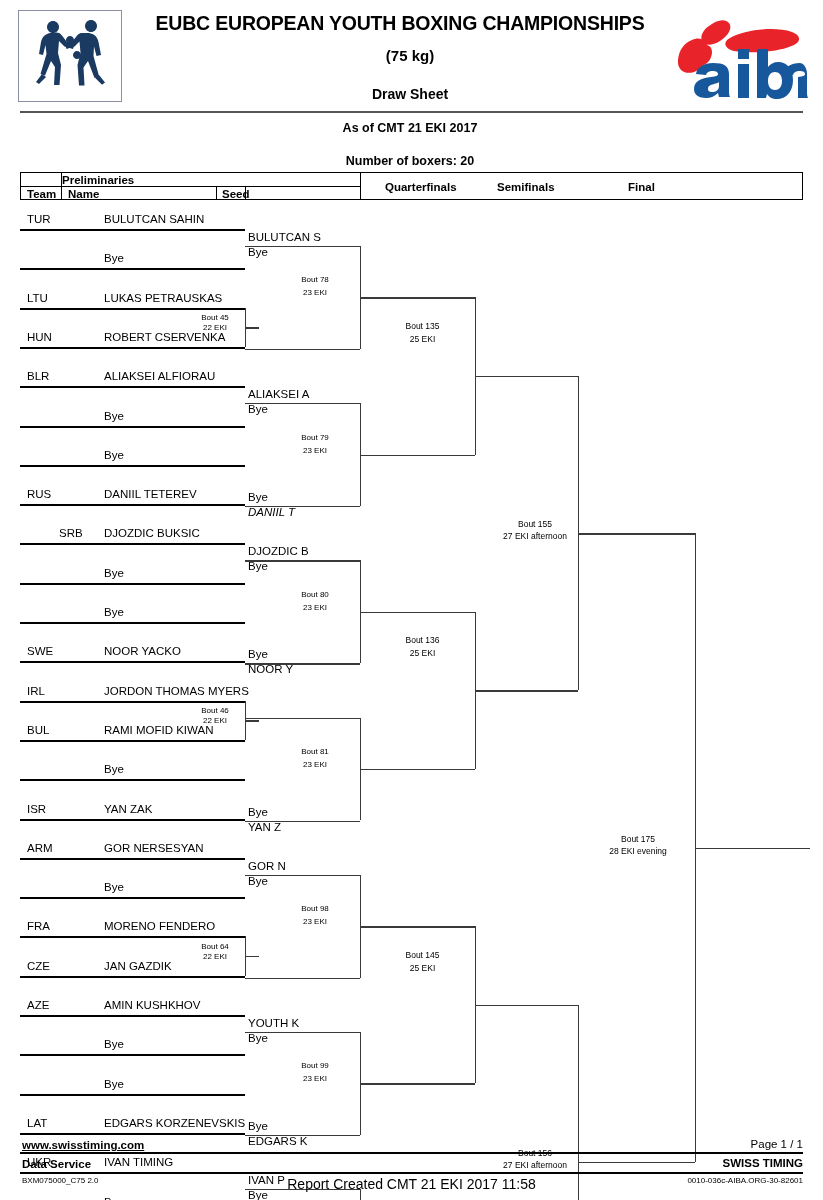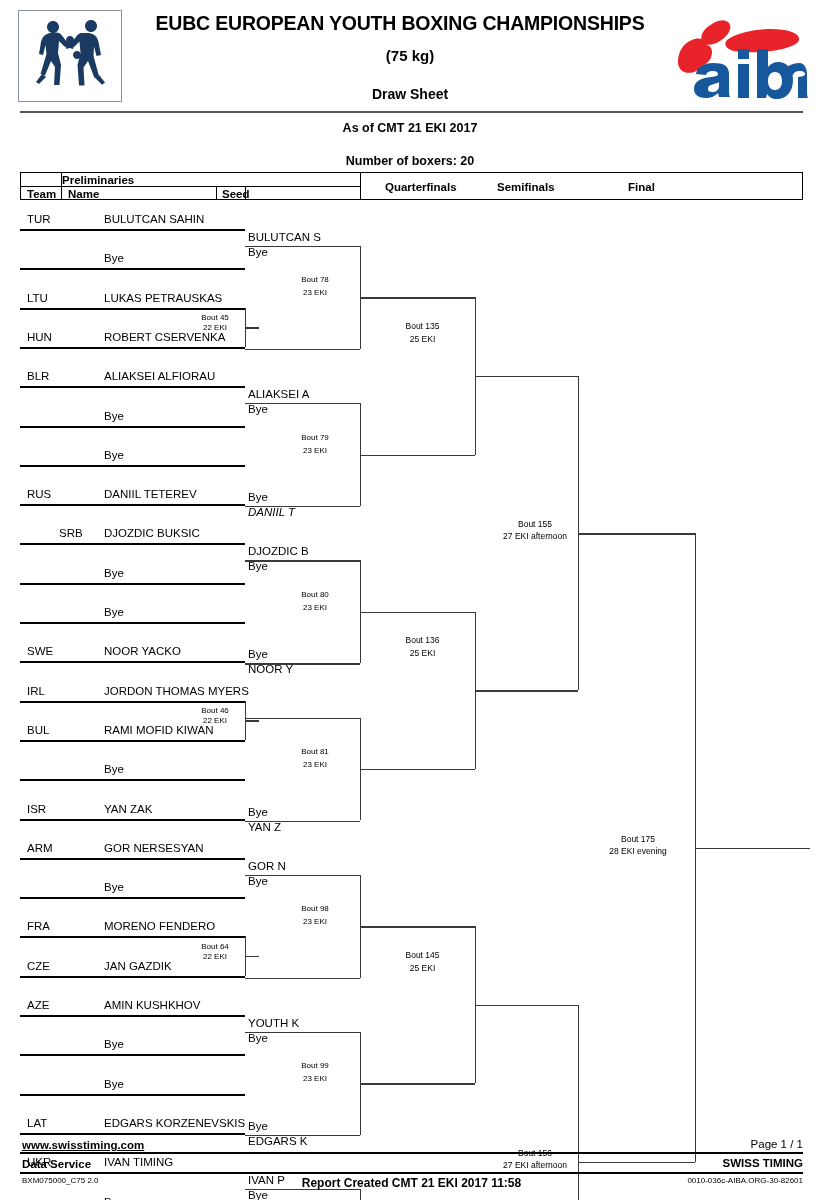--- a/index.html
+++ b/index.html
@@ -45,21 +45,21 @@
   .bout-lbl{position:absolute;font-size:8.5px;white-space:nowrap;text-align:center;}
 
   
   #foot-rule1{left:20px;top:1152px;width:783px;height:1.6px;background:#000;}
   #foot-rule2{left:20px;top:1172px;width:783px;height:1.6px;background:#000;}
   #foot-swiss{left:22px;top:1139px;font-size:11.5px;font-weight:bold;text-decoration:underline;}
   #foot-page{right:20px;top:1138px;font-size:11.5px;}
   #foot-ds{left:22px;top:1158px;font-size:11.5px;font-weight:bold;}
   #foot-st{right:20px;top:1157px;font-size:11.5px;font-weight:bold;}
   #foot-code{left:22px;top:1176px;font-size:8px;}
-  #foot-report{left:0px;top:1176px;width:823px;text-align:center;font-size:12px;font-weight:bold;}
+  #foot-report{left:0px;top:1176px;width:823px;text-align:center;font-size:14px;}
   #foot-id{right:20px;top:1176px;font-size:8px;}
 </style>
 </head>
 <body>
 
 <div class="abs" id="boxers-logo">
   <svg width="102" height="90" viewBox="0 0 102 90">
     <g fill="#1B3A62">
       <path d="M28 16c0-3.3 2.7-6 6-6s6 2.7 6 6-2.7 6-6 6-6-2.7-6-6z"></path>
       <path d="M31 22c-5 1-8 4-9 9l-2 12 4 1 2.5-10 1 9-6 20 4.5 1.5L32 50l4 6-1 18h5.5l1.5-20-3-12 1-12 5.5 5.5 8.5 2.5 1.5-4.5-7.5-2.5-5.5-7c-1.8-2-3.3-2.6-5.5-2.5z"></path>

